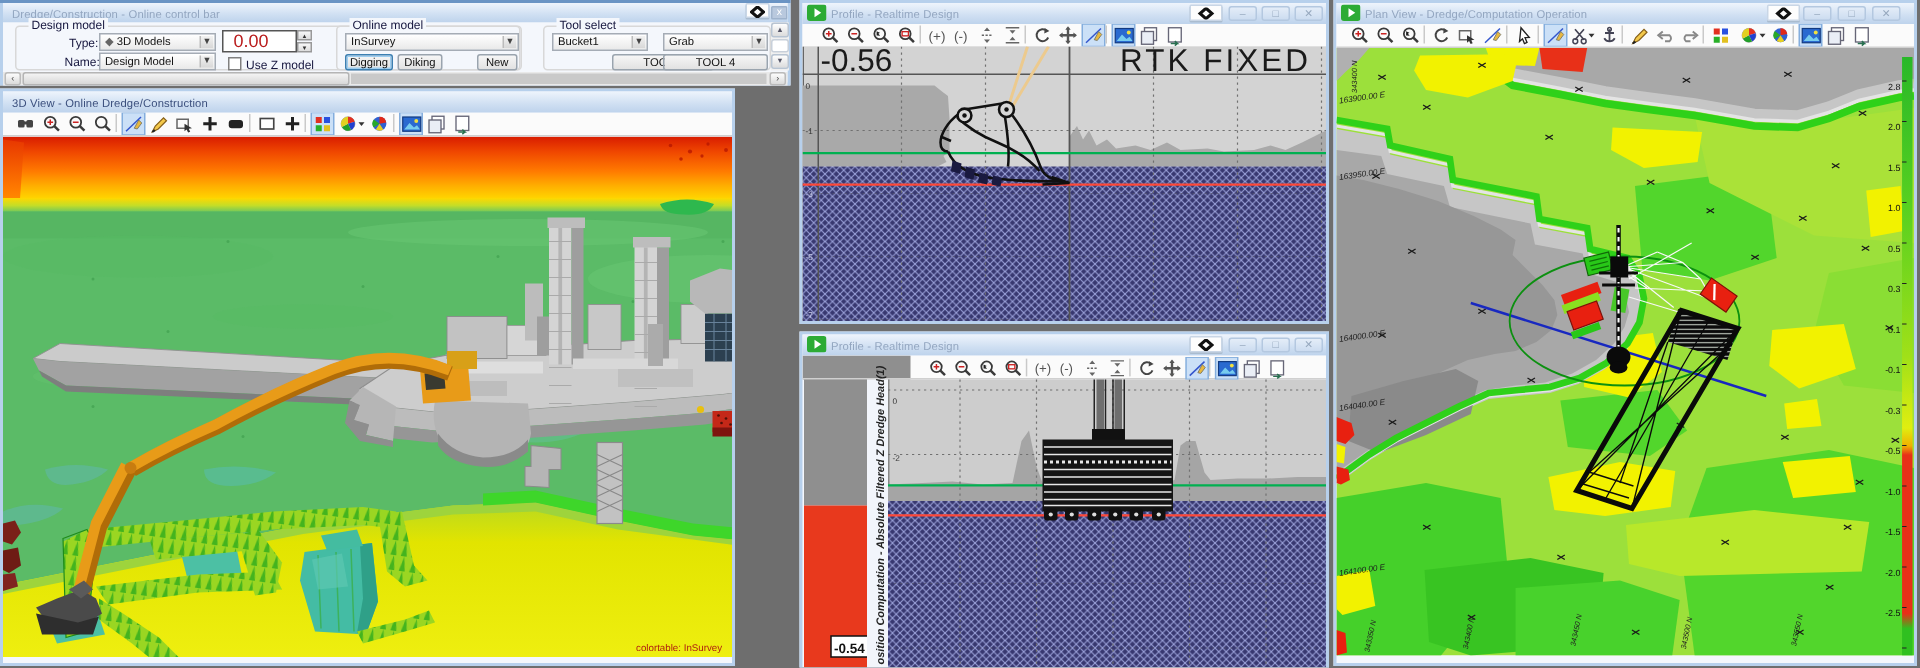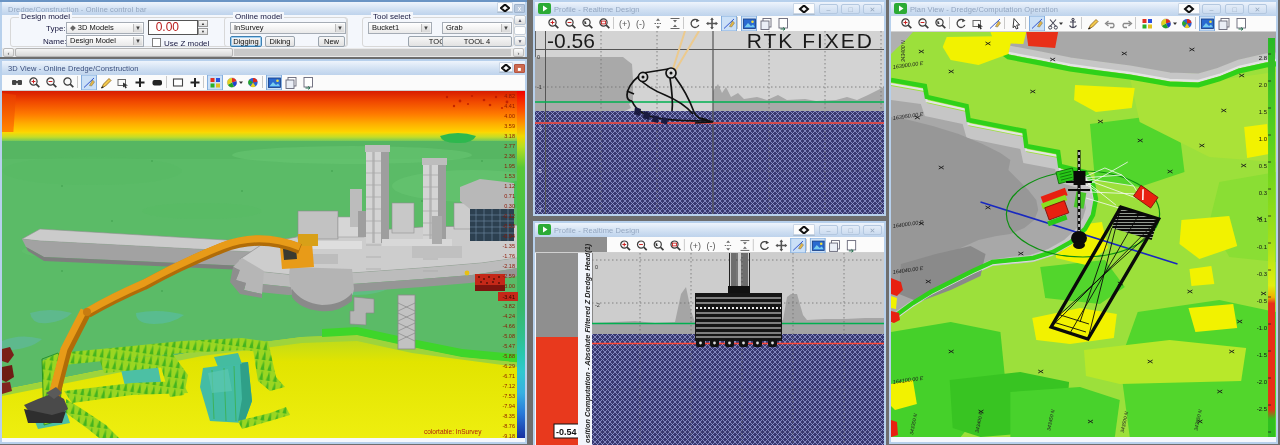--- a/index.html
+++ b/index.html
@@ -195,21 +195,21 @@
   </div>
 
   <div style="position:absolute;left:0;top:46px;right:0;height:9px;background:#e9e9e9;">
     <div style="position:absolute;left:1px;top:0;width:11px;height:9px;background:linear-gradient(180deg,#fdfdfd,#dadada);border:1px solid #bbb;border-radius:2px;font-size:6px;color:#444;text-align:center;line-height:8px;">‹</div>
     <div style="position:absolute;left:13px;top:0;width:218px;height:9px;background:linear-gradient(180deg,#f4f4f4,#d8d8d8);border:1px solid #b5b5b5;border-radius:2px;"></div>
     <div style="position:absolute;left:232px;top:1px;right:14px;height:7px;background:#c9c9c9;"></div>
     <div style="position:absolute;right:1px;top:0;width:11px;height:9px;background:linear-gradient(180deg,#fdfdfd,#dadada);border:1px solid #bbb;border-radius:2px;font-size:6px;color:#444;text-align:center;line-height:8px;">›</div>
   </div>
 </div>
 
-<div class="panel" id="pb" style="left:0;top:59px;width:527px;height:385px;">
+<div class="panel" id="pb" style="left:0;top:59px;width:490px;height:385px;">
   <div class="tbar">
     <div class="tt dark">3D View - Online Dredge/Construction</div>
     <div class="btn-dia" style="left:497px;top:1px;width:14px;height:10px;">
         <svg width="10" height="8" viewBox="0 0 10 8">
           <path d="M5 0.5 L9 4 L5 7.5 L1 4 Z" fill="none" stroke="#111" stroke-width="2"></path>
         </svg>
       </div>
     <div style="position:absolute;left:512px;top:3px;width:11px;height:9px;background:#cd6a50;border:1px solid #b45540;border-radius:1px;color:#fff;font-size:6px;line-height:8px;text-align:center;">■</div>
   </div>
   <div class="toolbar" id="tb-b">

